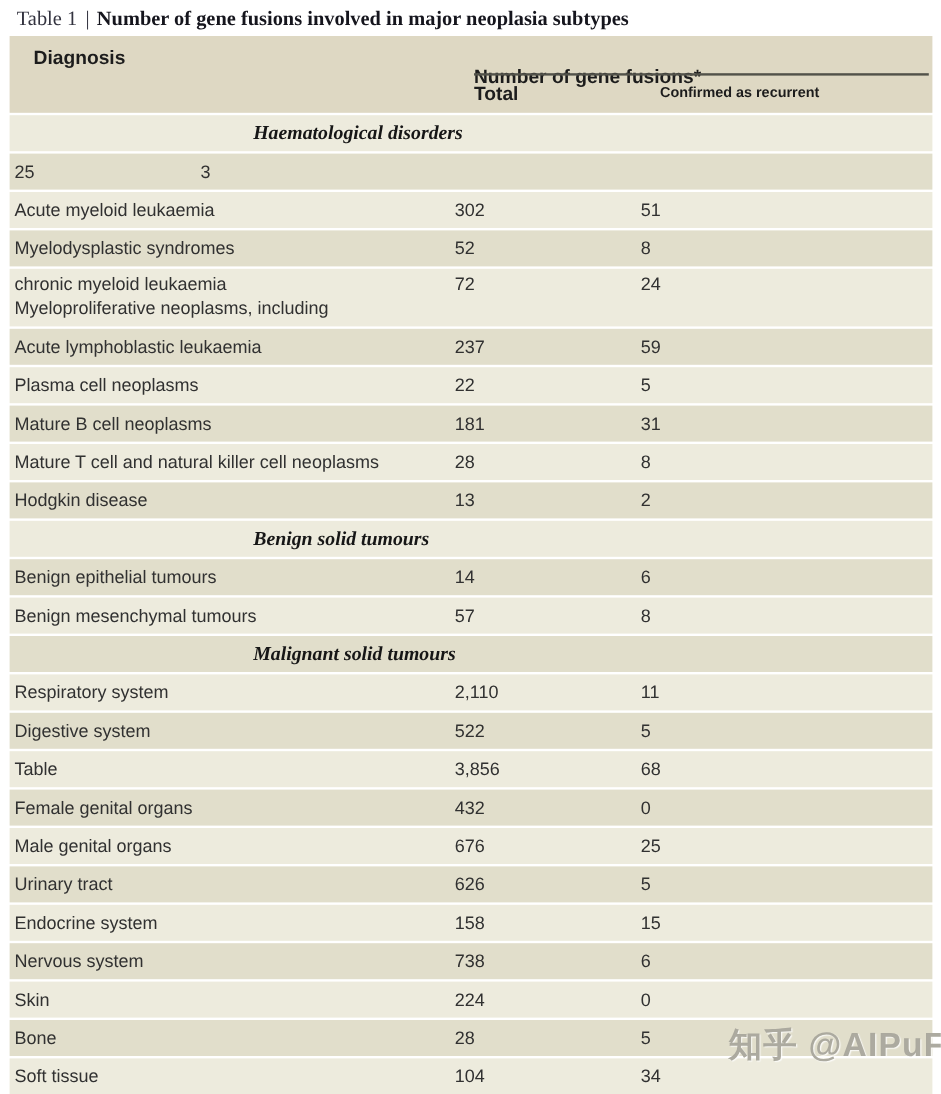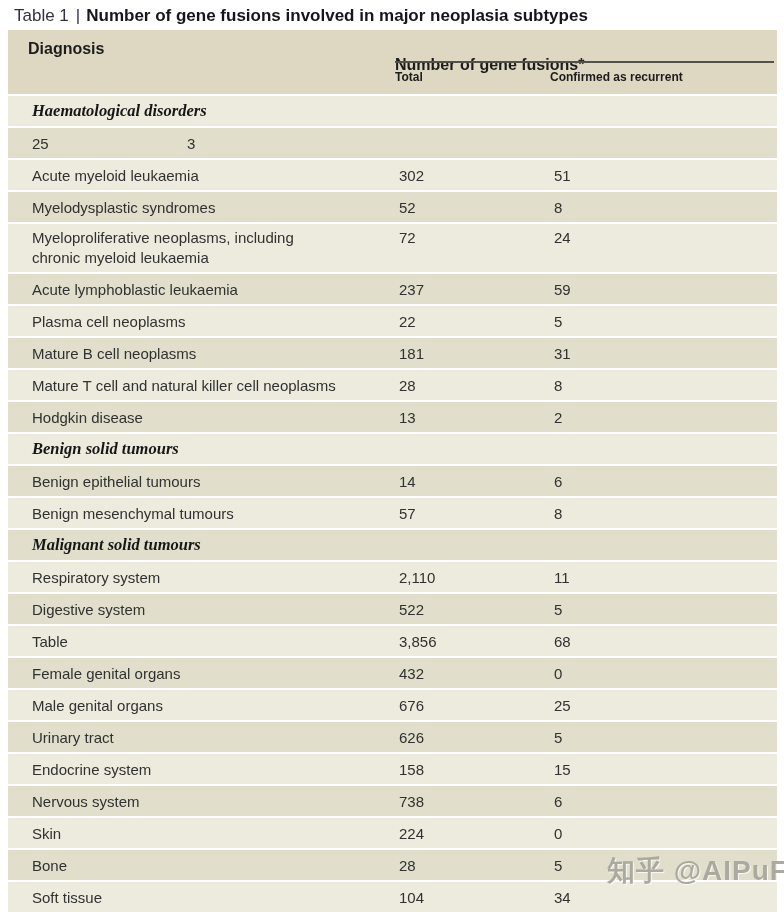--- a/index.html
+++ b/index.html
@@ -7,21 +7,21 @@
     width:784px;height:912px;overflow:hidden;background:#ffffff;
     font-family:"Liberation Sans","DejaVu Sans",sans-serif;
     position:relative;
     -webkit-font-smoothing:antialiased;
   }
   .page{position:relative;width:784px;height:912px;}
 
   
   .title{
     padding:6px 0 0 14px;height:24px;
-    font-size:17px;color:#16161f;white-space:nowrap;
+    font-size:17px;color:#16161f;white-space:nowrap;font-family:Liberation Serif, serif;
   }
   .title .t-num{font-weight:400;color:#33333f;}
   .title .t-pipe{font-weight:400;color:#33333f;padding:0 6px 0 7px;}
   .title .t-main{font-weight:700;color:#15151d;}
 
   
   .table{position:absolute;left:8px;top:30px;width:769px;}
 
   
   .thead{
@@ -34,33 +34,33 @@
   .h-group{
     position:absolute;left:387px;top:26px;
     font-size:16px;font-weight:700;color:#1c1c1c;
   }
   .h-rule{
     position:absolute;left:387px;right:3px;top:31px;height:2px;
     background:#52524a;
   }
   .h-total{
     position:absolute;left:387px;top:40px;
-    font-size:12px;font-weight:700;color:#1c1c1c;
+    font-size:16px;font-weight:700;color:#1c1c1c;
   }
   .h-recurrent{
     position:absolute;left:542px;top:40px;
     font-size:12px;font-weight:700;color:#1c1c1c;
   }
 
   
   .row{
     display:flex;align-items:center;
     height:30px;margin-bottom:2px;
-    padding-left:24px;box-sizing:border-box;
-    font-size:15px;color:#313131;
+    padding-left:4px;box-sizing:border-box;
+    font-size:15px;color:#313131;justify-content:center;
   }
   .row.light{background:#edebdd;}
   .row.dark{background:#e1decb;}
   .row .c1{width:367px;flex:0 0 367px;}
   .row .c2{width:155px;flex:0 0 155px;}
   .row .c3{flex:1;}
   .row.tall{height:48px;align-items:flex-start;padding-top:4px;}
   .row.tall .c1{line-height:20px;}
   .row.tall .c2,.row.tall .c3{line-height:20px;}
 
@@ -116,22 +116,22 @@
   </div>
         <div class="row dark">
     <div class="c1">
       <div>Myelodysplastic syndromes</div>
     </div>
     <div class="c2">52</div>
     <div class="c3">8</div>
   </div>
         <div class="row light tall">
     <div class="c1">
-      <div>Myeloproliferative neoplasms, including</div>
-    <div>chronic myeloid leukaemia</div>
+      <div>chronic myeloid leukaemia</div>
+    <div>Myeloproliferative neoplasms, including</div>
           </div>
     <div class="c2">72</div>
     <div class="c3">24</div>
   </div>
         <div class="row dark">
     <div class="c1">
       <div>Acute lymphoblastic leukaemia</div>
     </div>
     <div class="c2">237</div>
     <div class="c3">59</div>

